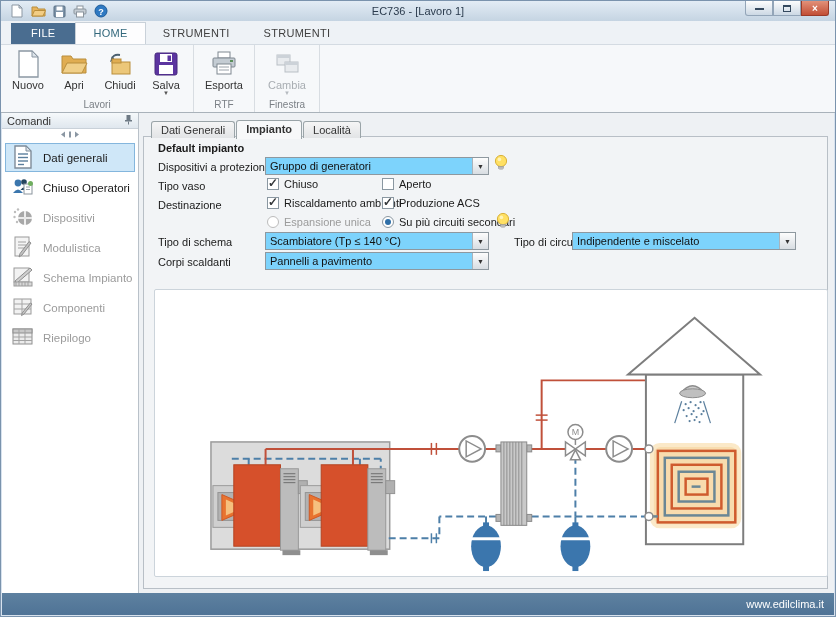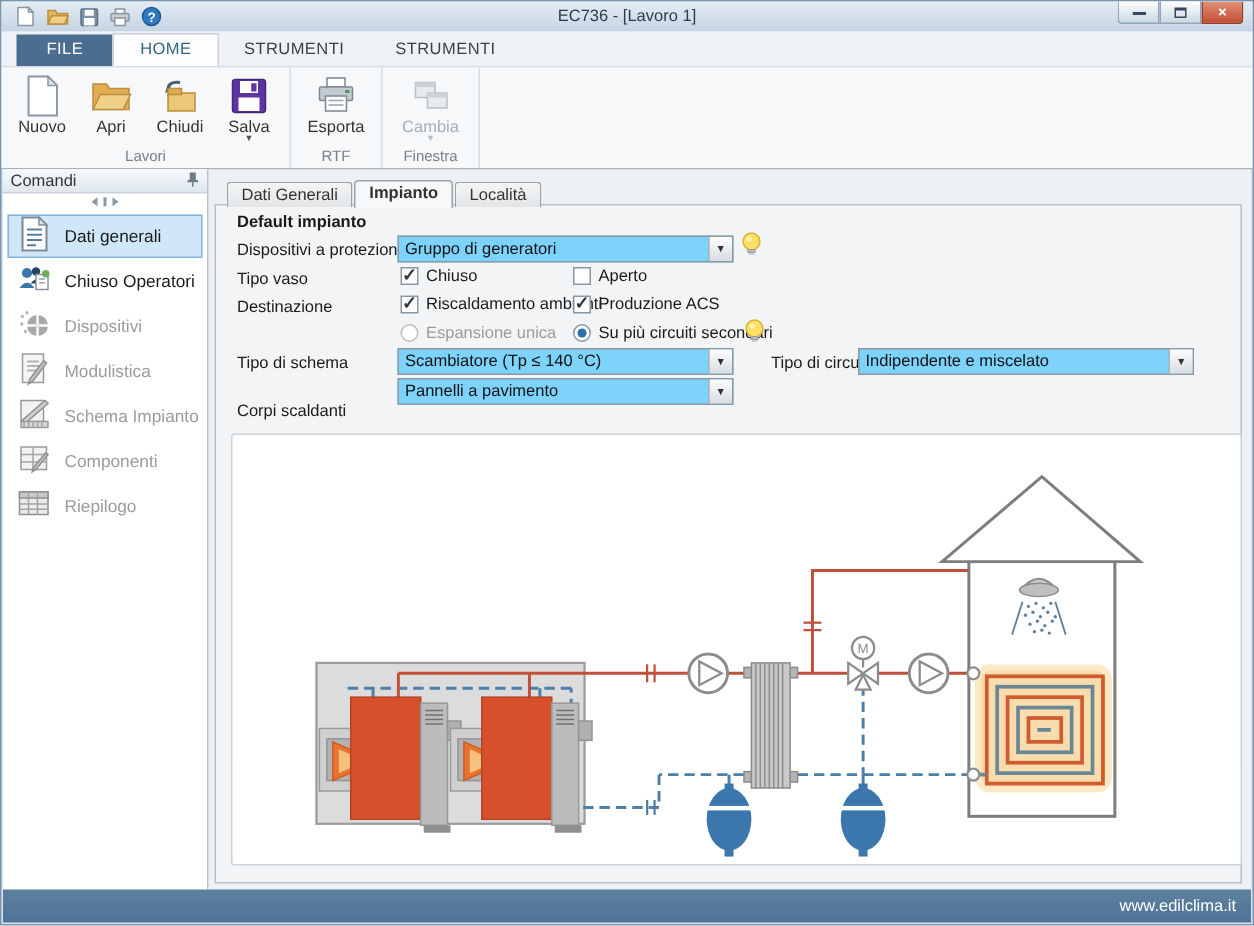--- a/index.html
+++ b/index.html
@@ -398,21 +398,21 @@
         <div class="combo" style="left:121px; top:95px; width:224px;">
           <span class="val">Scambiatore (Tp ≤ 140 °C)</span>
           <span class="btn">▼</span>
         </div>
         <div class="flabel" style="left:370px; top:99px;">Tipo di circuito</div>
         <div class="combo" style="left:428px; top:95px; width:224px;">
           <span class="val">Indipendente e miscelato</span>
           <span class="btn">▼</span>
         </div>
 
-        <div class="flabel" style="left:14px; top:119px;margin-top:12px;">Corpi scaldanti</div>
+        <div class="flabel" style="left:14px; top:119px;">Corpi scaldanti</div>
         <div class="combo" style="left:121px; top:115px; width:224px;">
           <span class="val">Pannelli a pavimento</span>
           <span class="btn">▼</span>
         </div>
 
         <div class="diagram">
           <svg width="672" height="286" viewBox="0 0 674 288">
 
             <g>
               <rect x="55" y="153" width="180" height="108" fill="#dcdcdc" stroke="#9b9b9b" stroke-width="1.5"></rect>

